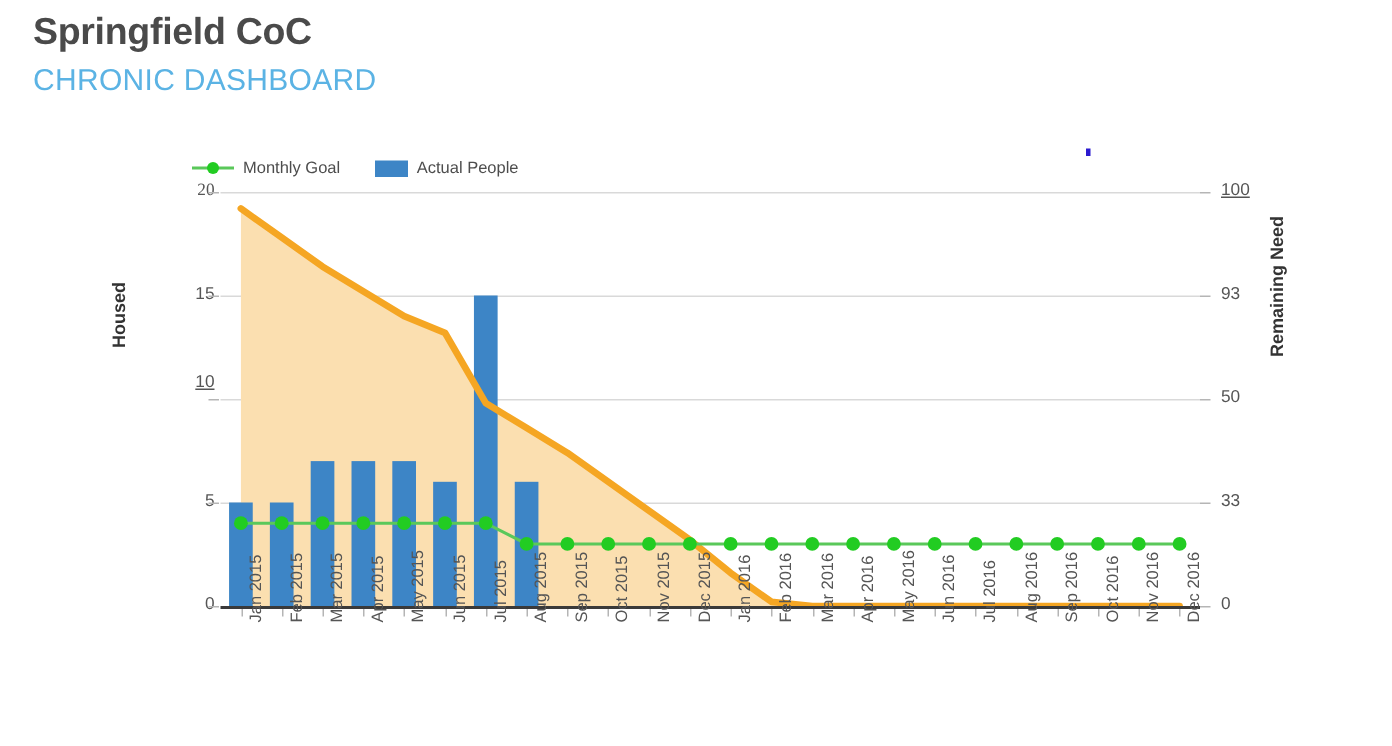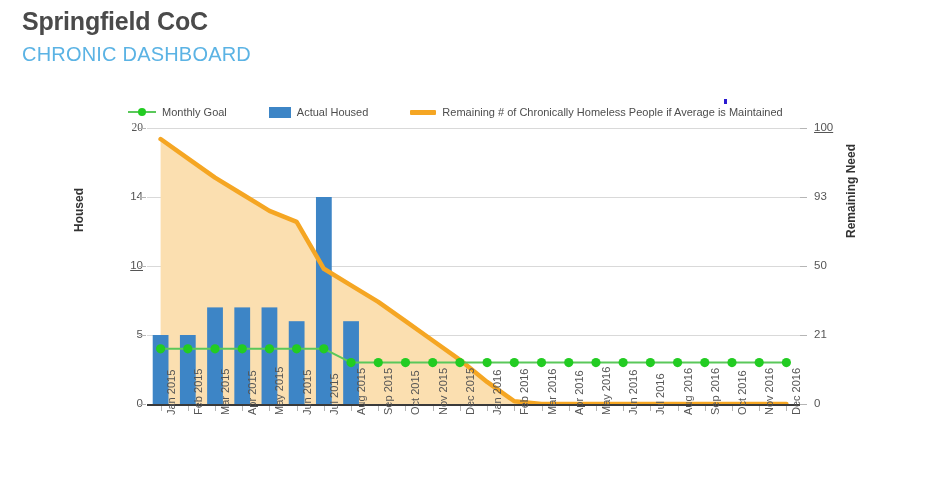--- a/index.html
+++ b/index.html
@@ -44,21 +44,21 @@
     width: 3px; height: 5px;
     background: #2b1ad0;
   }
 
   
   .legend {
     position: absolute;
     left: 128px; top: 106px;
     display: flex;
     align-items: center;
-    gap: 42px;
+    gap: 23px;
     font-size: 11px;
     color: #4d4d4d;
     white-space: nowrap;
   }
   .legend-item { display: flex; align-items: center; gap: 6px; }
   .lg-line-dot { position: relative; width: 28px; height: 11px; }
   .lg-line-dot::before {
     content: ""; position: absolute; left: 0; top: 4px;
     width: 28px; height: 2px; background: #5ac85a;
   }
@@ -165,48 +165,44 @@
 
   <div class="artifact-dot"></div>
 
   <div class="legend">
     <div class="legend-item">
       <span class="lg-line-dot"></span>
       <span>Monthly Goal</span>
     </div>
     <div class="legend-item">
       <span class="lg-swatch"></span>
-      <span>Actual Housed</span>
-    </div>
-    <div class="legend-item">
-      <span class="lg-bar"></span>
-      <span>Remaining # of Chronically Homeless People if Average is Maintained</span>
+      <span>Actual People</span>
     </div>
   </div>
 
   <div class="chart">
 
     <div class="yaxis-left" id="yaxis-left">
         <div class="ytick-l" style="top: 276px;">0</div>
         <div class="ytick-mark-l" style="top: 276px;"></div>
         <div class="ytick-l" style="top: 207px;">5</div>
         <div class="ytick-mark-l" style="top: 207px;"></div>
-        <div class="ytick-l" style="top: 138px; text-decoration: underline;">10</div>
+        <div class="ytick-l" style="top: 128px; text-decoration: underline;">10</div>
         <div class="ytick-mark-l" style="top: 138px;"></div>
-        <div class="ytick-l" style="top: 69px;">14</div>
+        <div class="ytick-l" style="top: 69px;">15</div>
         <div class="ytick-mark-l" style="top: 69px;"></div>
         <div class="ytick-l" style="top: 0px; font-family: Liberation Serif, serif;">20</div>
         <div class="ytick-mark-l" style="top: 0px;"></div>
       </div>
     <div class="ylabel-left">Housed</div>
 
     <div class="yaxis-right" id="yaxis-right">
         <div class="ytick-r" style="top: 276px;">0</div>
         <div class="ytick-mark-r" style="top: 276px;"></div>
-        <div class="ytick-r" style="top: 207px;">21</div>
+        <div class="ytick-r" style="top: 207px;">33</div>
         <div class="ytick-mark-r" style="top: 207px;"></div>
         <div class="ytick-r" style="top: 138px;">50</div>
         <div class="ytick-mark-r" style="top: 138px;"></div>
         <div class="ytick-r" style="top: 69px;">93</div>
         <div class="ytick-mark-r" style="top: 69px;"></div>
         <div class="ytick-r" style="top: 0px; text-decoration: underline;">100</div>
         <div class="ytick-mark-r" style="top: 0px;"></div>
       </div>
     <div class="ylabel-right">Remaining Need</div>
 

